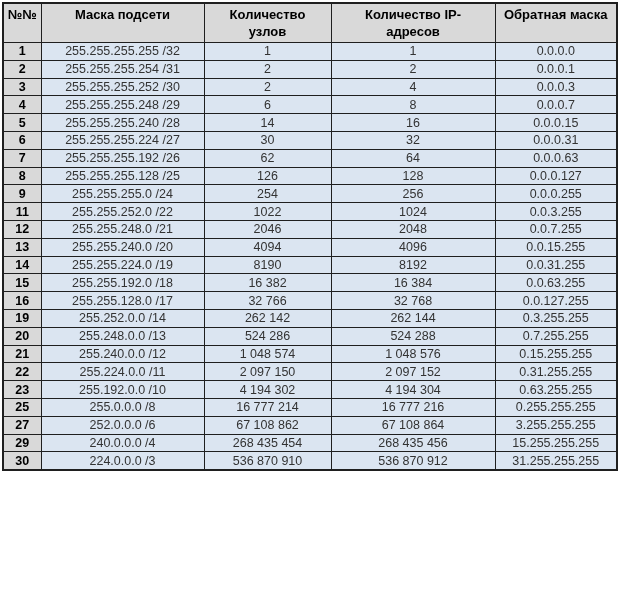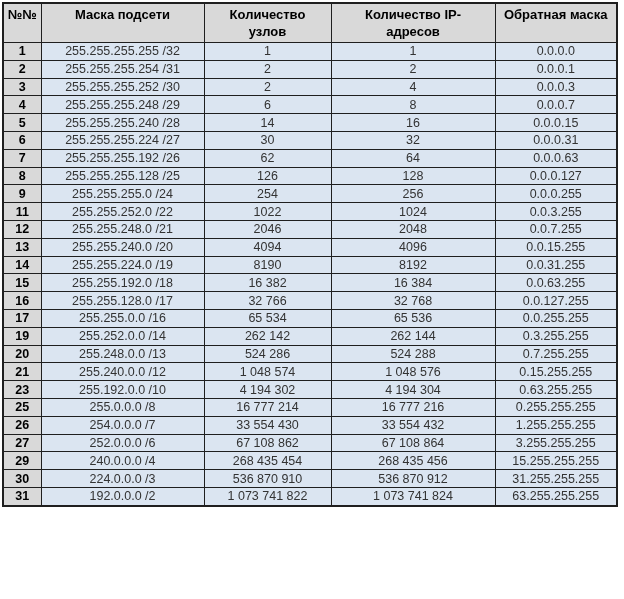--- a/index.html
+++ b/index.html
@@ -190,27 +190,20 @@
           <td class="col-wild">0.0.63.255</td>
         </tr>
         <tr>
           <td class="col-num">16</td>
           <td class="col-mask">255.255.128.0 /17</td>
           <td class="col-hosts">32 766</td>
           <td class="col-ips">32 768</td>
           <td class="col-wild">0.0.127.255</td>
         </tr>
         <tr>
-          <td class="col-num">17</td>
-          <td class="col-mask">255.255.0.0 /16</td>
-          <td class="col-hosts">65 534</td>
-          <td class="col-ips">65 536</td>
-          <td class="col-wild">0.0.255.255</td>
-        </tr>
-        <tr>
           <td class="col-num">19</td>
           <td class="col-mask">255.252.0.0 /14</td>
           <td class="col-hosts">262 142</td>
           <td class="col-ips">262 144</td>
           <td class="col-wild">0.3.255.255</td>
         </tr>
         <tr>
           <td class="col-num">20</td>
           <td class="col-mask">255.248.0.0 /13</td>
           <td class="col-hosts">524 286</td>
@@ -218,63 +211,56 @@
           <td class="col-wild">0.7.255.255</td>
         </tr>
         <tr>
           <td class="col-num">21</td>
           <td class="col-mask">255.240.0.0 /12</td>
           <td class="col-hosts">1 048 574</td>
           <td class="col-ips">1 048 576</td>
           <td class="col-wild">0.15.255.255</td>
         </tr>
         <tr>
+          <td class="col-num">22</td>
+          <td class="col-mask">255.224.0.0 /11</td>
+          <td class="col-hosts">2 097 150</td>
+          <td class="col-ips">2 097 152</td>
+          <td class="col-wild">0.31.255.255</td>
+        </tr>
+        <tr>
           <td class="col-num">23</td>
           <td class="col-mask">255.192.0.0 /10</td>
           <td class="col-hosts">4 194 302</td>
           <td class="col-ips">4 194 304</td>
           <td class="col-wild">0.63.255.255</td>
         </tr>
         <tr>
           <td class="col-num">25</td>
           <td class="col-mask">255.0.0.0 /8</td>
           <td class="col-hosts">16 777 214</td>
           <td class="col-ips">16 777 216</td>
           <td class="col-wild">0.255.255.255</td>
         </tr>
         <tr>
-          <td class="col-num">26</td>
-          <td class="col-mask">254.0.0.0 /7</td>
-          <td class="col-hosts">33 554 430</td>
-          <td class="col-ips">33 554 432</td>
-          <td class="col-wild">1.255.255.255</td>
-        </tr>
-        <tr>
           <td class="col-num">27</td>
           <td class="col-mask">252.0.0.0 /6</td>
           <td class="col-hosts">67 108 862</td>
           <td class="col-ips">67 108 864</td>
           <td class="col-wild">3.255.255.255</td>
         </tr>
         <tr>
           <td class="col-num">29</td>
           <td class="col-mask">240.0.0.0 /4</td>
           <td class="col-hosts">268 435 454</td>
           <td class="col-ips">268 435 456</td>
           <td class="col-wild">15.255.255.255</td>
         </tr>
         <tr>
           <td class="col-num">30</td>
           <td class="col-mask">224.0.0.0 /3</td>
           <td class="col-hosts">536 870 910</td>
           <td class="col-ips">536 870 912</td>
           <td class="col-wild">31.255.255.255</td>
         </tr>
-        <tr>
-          <td class="col-num">31</td>
-          <td class="col-mask">192.0.0.0 /2</td>
-          <td class="col-hosts">1 073 741 822</td>
-          <td class="col-ips">1 073 741 824</td>
-          <td class="col-wild">63.255.255.255</td>
-        </tr>
       </tbody>
   </table>
 </div>
 
 </body></html>

